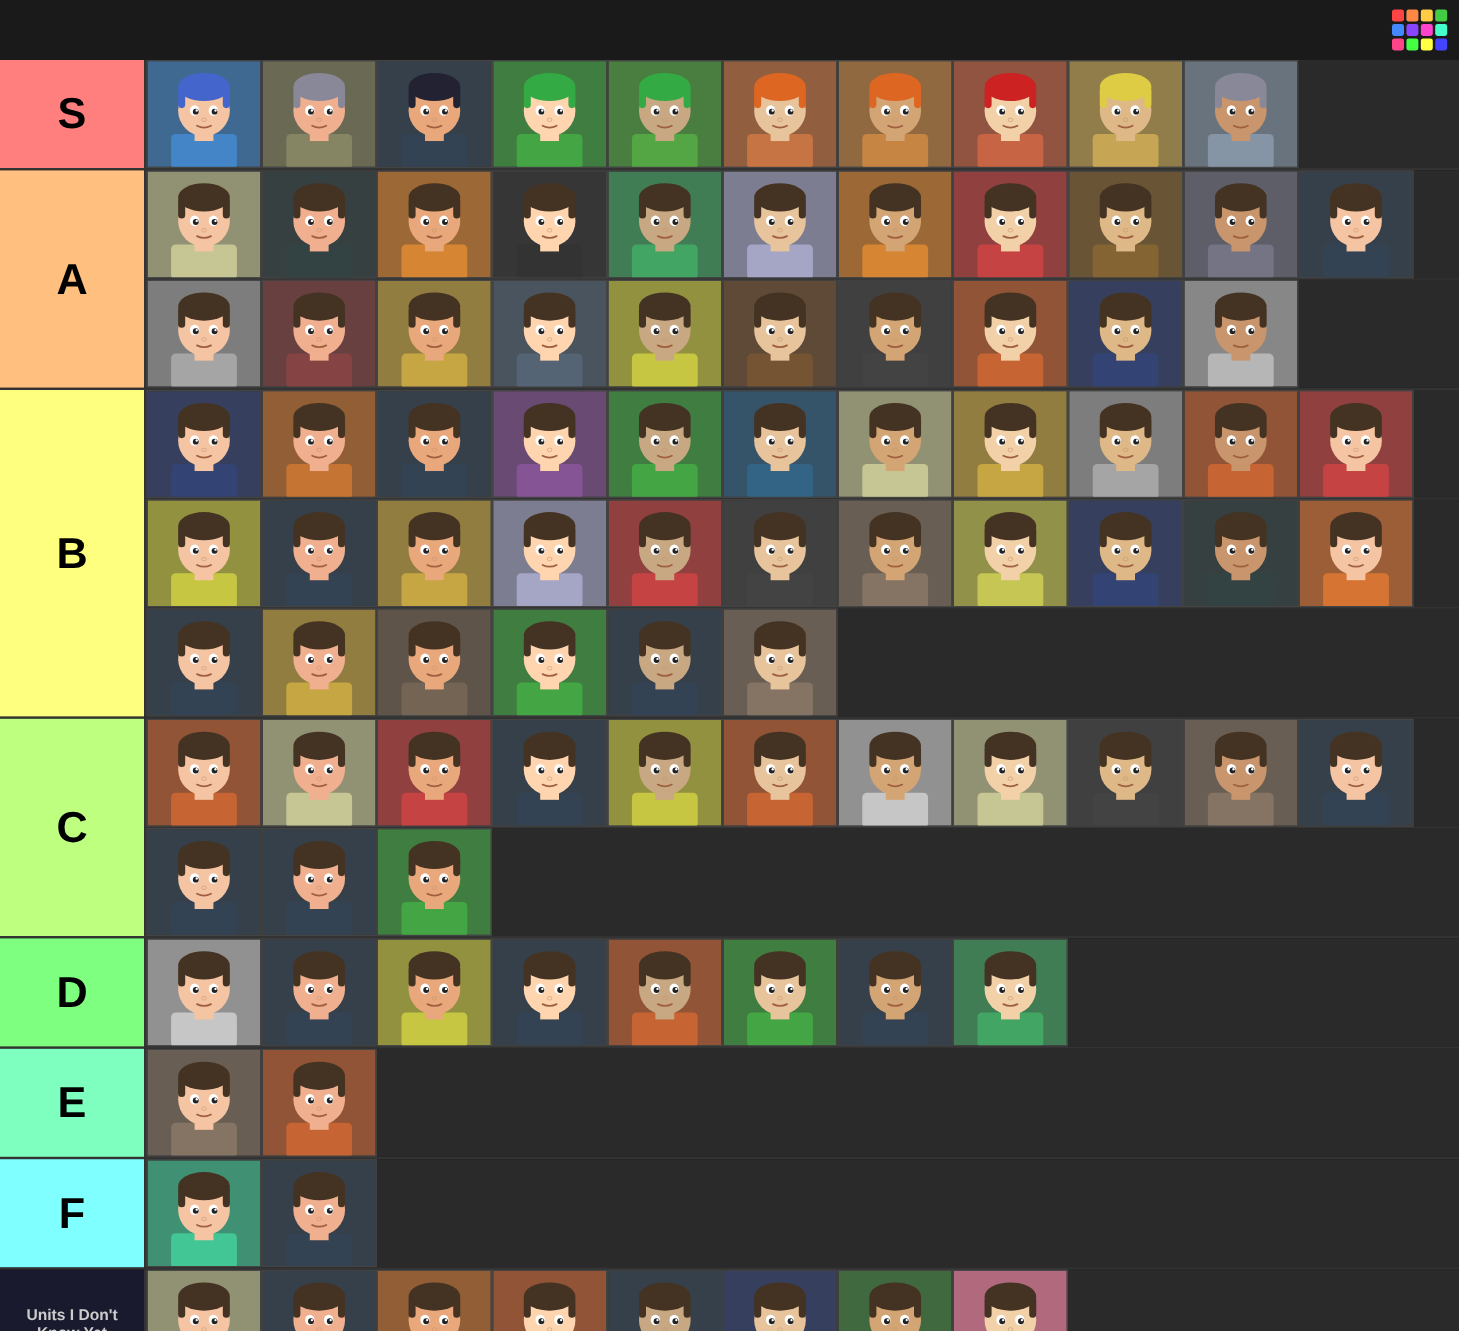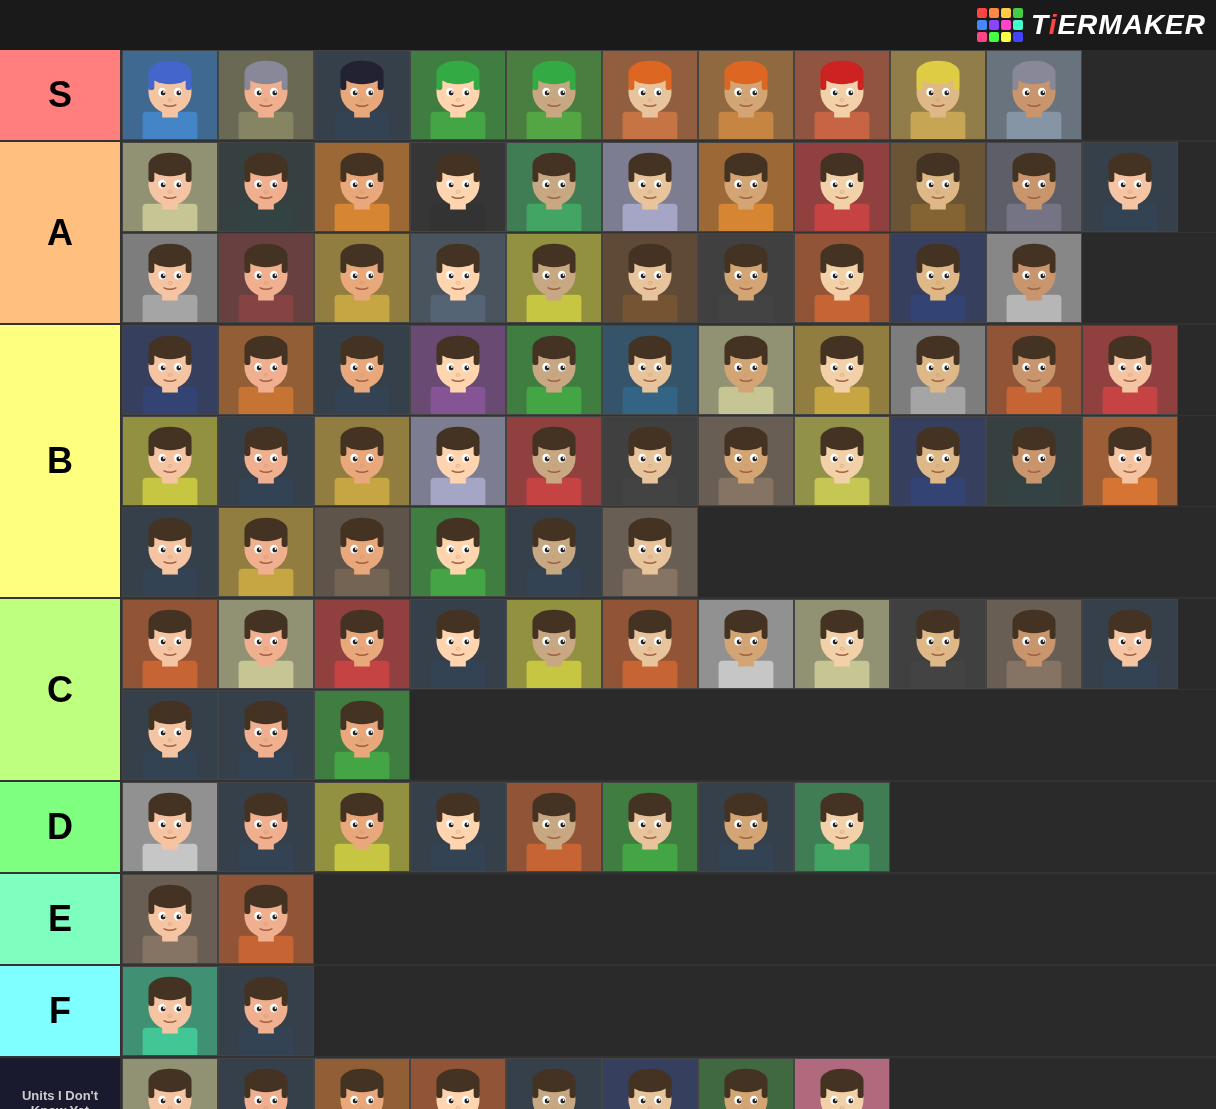--- a/index.html
+++ b/index.html
@@ -107,23 +107,20 @@
       <div class="logo-dot" style="background:#4488ff;"></div>
       <div class="logo-dot" style="background:#8844ff;"></div>
       <div class="logo-dot" style="background:#ff44cc;"></div>
       <div class="logo-dot" style="background:#44ffcc;"></div>
 
       <div class="logo-dot" style="background:#ff4488;"></div>
       <div class="logo-dot" style="background:#44ff44;"></div>
       <div class="logo-dot" style="background:#ffff44;"></div>
       <div class="logo-dot" style="background:#4444ff;"></div>
     </div>
-    <div class="logo-text">
-      T<span>i</span>ERMAKER
-    </div>
   </div>
 </div>
 
 <div class="tier-list">
 
   <div class="tier-row">
     <div class="tier-label tier-s">S</div>
     <div class="tier-content" id="content-s">
         <div class="char-cell">
     <svg width="96" height="90" viewBox="0 0 96 90" xmlns="http://www.w3.org/2000/svg">

